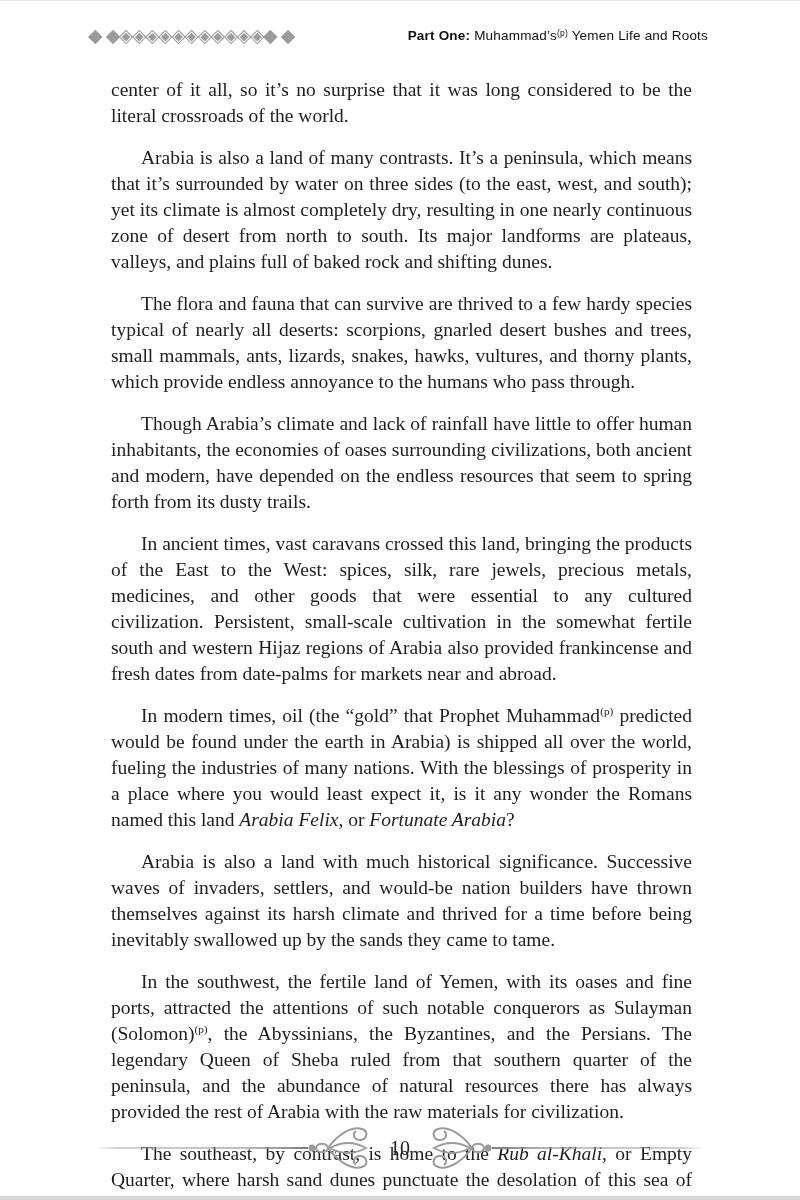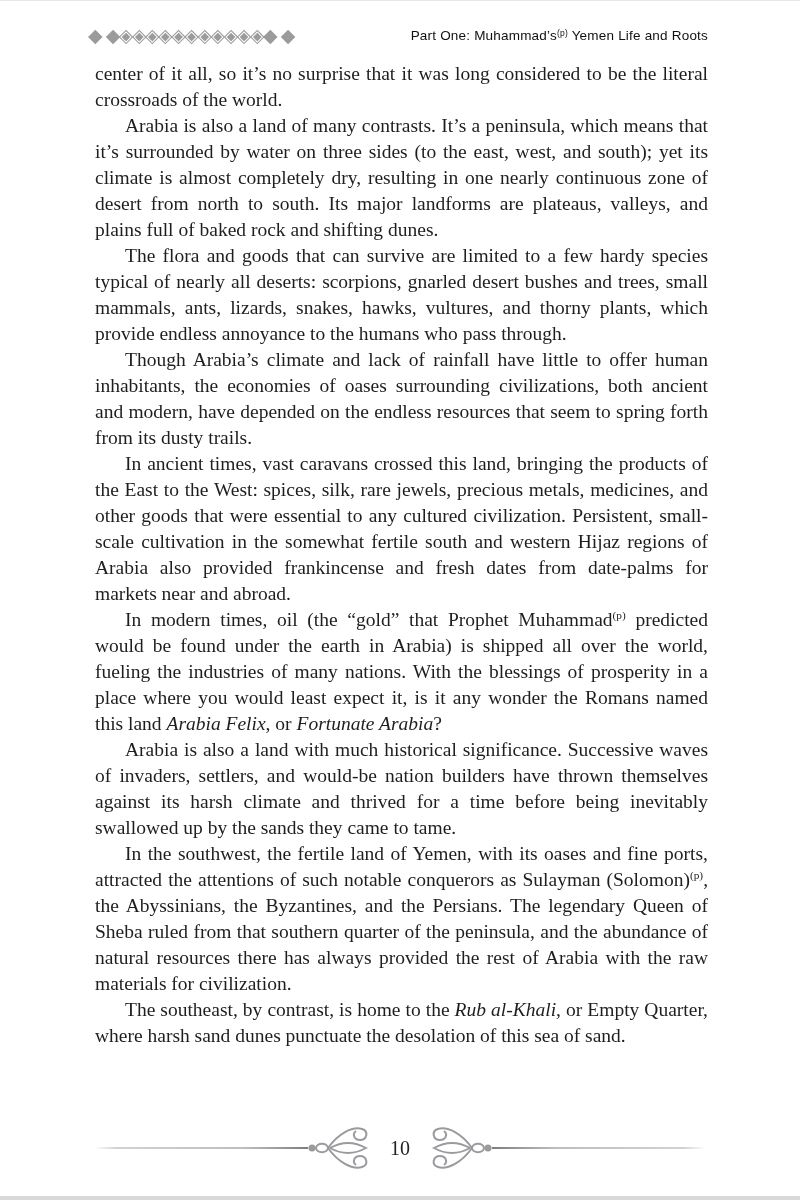--- a/index.html
+++ b/index.html
@@ -32,31 +32,31 @@
     white-space: nowrap;
     line-height: 1;
   }
   .header-title {
     font-family: "Liberation Sans", sans-serif;
     font-size: 13.5px;
     color: #101010;
     letter-spacing: 0.2px;
     white-space: nowrap;
   }
-  .header-title .bold { font-weight: normal; }
+  .header-title .bold { font-weight: bold; }
   .sup-h { font-size: 8.5px; vertical-align: 4px; }
   .body-text {
     position: absolute;
     top: 61px; left: 95px; width: 613px;
     font-size: 19.5px;
     line-height: 26px;
     text-align: justify;
     text-justify: inter-word;
   }
-  .para { margin: 0; padding: 0; font-family: Liberation Serif, serif; }
+  .para { margin: 16px; padding: 0; font-family: Liberation Serif, serif; }
   .para.indent { text-indent: 30px; }
   .seg.italic { font-style: italic; }
   .seg.sup { font-size: 0.58em; vertical-align: super; line-height: 0; }
   .footer {
     position: absolute;
     left: 95px; right: 95px; top: 1124px; height: 48px;
     display: flex; align-items: center;
   }
   .rule { flex: 1; height: 2px; }
   .rule.left {
@@ -85,21 +85,21 @@
 <div class="page-edge-top"></div>
 
 <div class="header">
   <span class="ornament">◆ ◆◈◈◈◈◈◈◈◈◈◈◈◆ ◆</span>
   <span class="header-title"><span class="bold">Part One:</span><span> Muhammad’s</span><span class="sup-h">(p)</span><span> Yemen Life and Roots</span></span>
 </div>
 
 <div class="body-text">
     <p class="para"><span class="seg">center of it all, so it’s no surprise that it was long considered to be the literal crossroads of the world.</span></p>
     <p class="para indent"><span class="seg">Arabia is also a land of many contrasts. It’s a peninsula, which means that it’s surrounded by water on three sides (to the east, west, and south); yet its climate is almost completely dry, resulting in one nearly continuous zone of desert from north to south. Its major landforms are plateaus, valleys, and plains full of baked rock and shifting dunes.</span></p>
-    <p class="para indent"><span class="seg">The flora and goods that can survive are limited to a few hardy species typical of nearly all deserts: scorpions, gnarled desert bushes and trees, small mammals, ants, lizards, snakes, hawks, vultures, and thorny plants, which provide endless annoyance to the humans who pass through.</span></p>
+    <p class="para indent"><span class="seg">The flora and fauna that can survive are thrived to a few hardy species typical of nearly all deserts: scorpions, gnarled desert bushes and trees, small mammals, ants, lizards, snakes, hawks, vultures, and thorny plants, which provide endless annoyance to the humans who pass through.</span></p>
     <p class="para indent"><span class="seg">Though Arabia’s climate and lack of rainfall have little to offer human inhabitants, the economies of oases surrounding civilizations, both ancient and modern, have depended on the endless resources that seem to spring forth from its dusty trails.</span></p>
     <p class="para indent"><span class="seg">In ancient times, vast caravans crossed this land, bringing the products of the East to the West: spices, silk, rare jewels, precious metals, medicines, and other goods that were essential to any cultured civilization. Persistent, small-scale cultivation in the somewhat fertile south and western Hijaz regions of Arabia also provided frankincense and fresh dates from date-palms for markets near and abroad.</span></p>
     <p class="para indent"><span class="seg">In modern times, oil (the “gold” that Prophet Muhammad</span><span class="seg sup">(p)</span><span class="seg"> predicted would be found under the earth in Arabia) is shipped all over the world, fueling the industries of many nations. With the blessings of prosperity in a place where you would least expect it, is it any wonder the Romans named this land </span><span class="seg italic">Arabia Felix</span><span class="seg">, or </span><span class="seg italic">Fortunate Arabia</span><span class="seg">?</span></p>
     <p class="para indent"><span class="seg">Arabia is also a land with much historical significance. Successive waves of invaders, settlers, and would-be nation builders have thrown themselves against its harsh climate and thrived for a time before being inevitably swallowed up by the sands they came to tame.</span></p>
     <p class="para indent"><span class="seg">In the southwest, the fertile land of Yemen, with its oases and fine ports, attracted the attentions of such notable conquerors as Sulayman (Solomon)</span><span class="seg sup">(p)</span><span class="seg">, the Abyssinians, the Byzantines, and the Persians. The legendary Queen of Sheba ruled from that southern quarter of the peninsula, and the abundance of natural resources there has always provided the rest of Arabia with the raw materials for civilization.</span></p>
     <p class="para indent"><span class="seg">The southeast, by contrast, is home to the </span><span class="seg italic">Rub al-Khali</span><span class="seg">, or Empty Quarter, where harsh sand dunes punctuate the desolation of this sea of sand.</span></p>
   </div>
 
 <div class="footer">
   <div class="rule left"></div>

